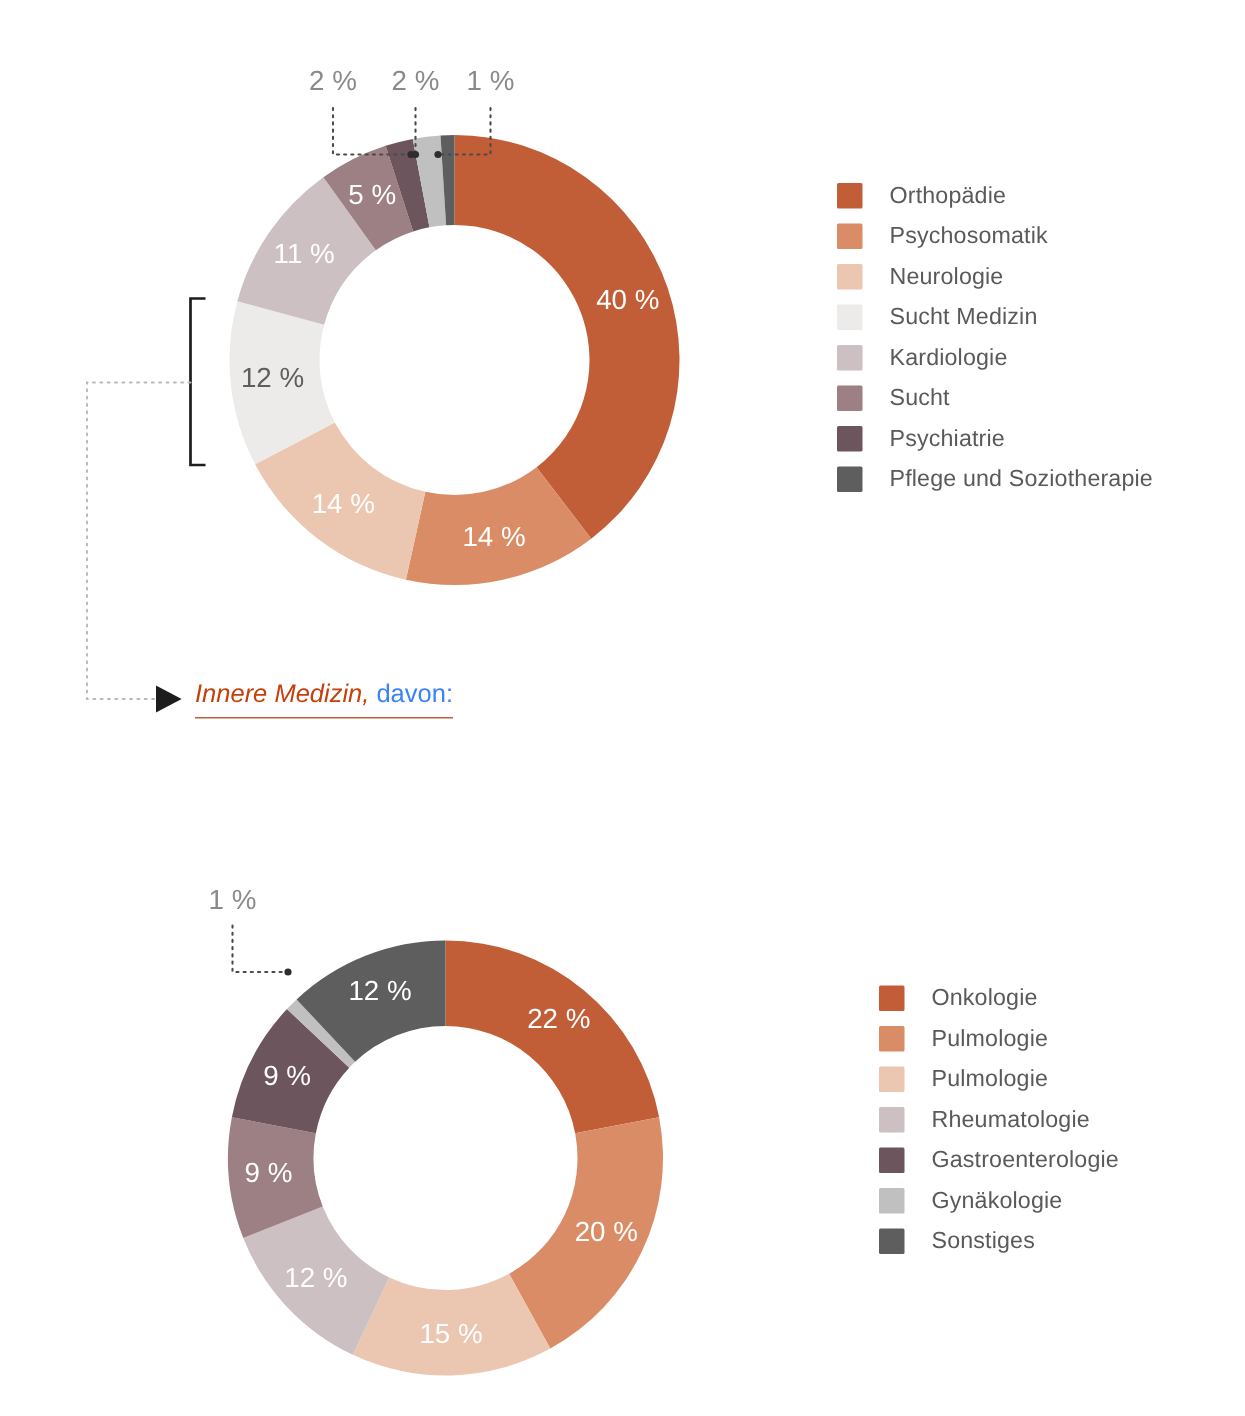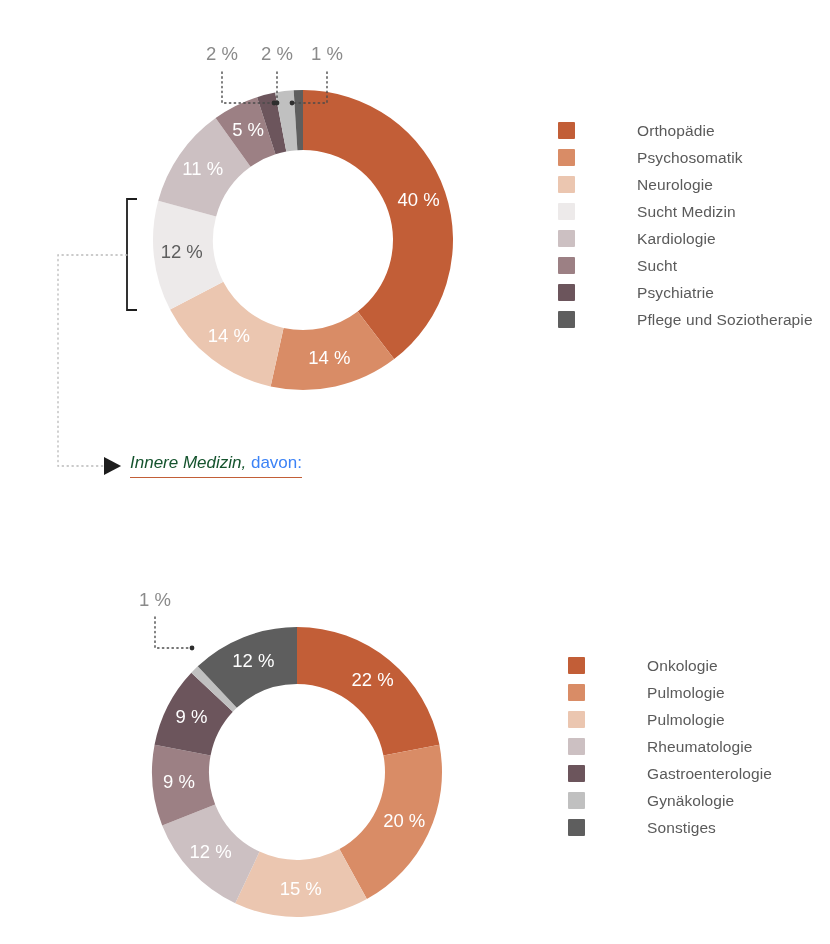--- a/index.html
+++ b/index.html
@@ -5,30 +5,30 @@
   html,body{margin:0;padding:0;background:#ffffff;}
   body{
     width:830px;height:944px;position:relative;overflow:hidden;
     font-family:"Liberation Sans","DejaVu Sans",sans-serif;
     color:#6b6b6b;
   }
   .stage{position:absolute;left:0;top:0;width:830px;height:944px;}
 
   
   .legend{position:absolute;}
-  .legend-row{display:flex;align-items:center;height:27px;gap:44px;}
+  .legend-row{display:flex;align-items:center;height:27px;}
   .legend-swatch{
     width:17px;height:17px;flex:0 0 17px;margin-right:18px;border-radius:1px;
   }
   .legend-label{
     font-size:15.5px;color:#5a5a5a;letter-spacing:.1px;white-space:nowrap;
     line-height:1;
   }
   #legend-1{left:558px;top:117px;}
-  #legend-2{left:568px;top:652px;}
+  #legend-2{left:586px;top:652px;}
 
   
   svg.donut{position:absolute;left:0;top:0;overflow:visible;}
   .slice-label{
     font-family:"Liberation Sans","DejaVu Sans",sans-serif;
     font-size:18.5px;
     text-anchor:middle;
     dominant-baseline:middle;
   }
   .slice-label.light{fill:#ffffff;}
@@ -46,21 +46,21 @@
   
   #annotation{
     position:absolute;left:130px;top:452px;
     display:inline-block;
     padding-bottom:4px;
     border-bottom:1.6px solid #c25e37;
     white-space:nowrap;
     line-height:1.25;
   }
   #annotation .em{
-    font-style:italic;font-size:17px;color:#14532d;
+    font-style:italic;font-size:17px;color:#c2410c;
   }
   #annotation .rest{
     font-style:normal;font-size:17px;color:#3b82f6;
   }
 </style>
 </head>
 <body>
 
 <div class="stage">
 

